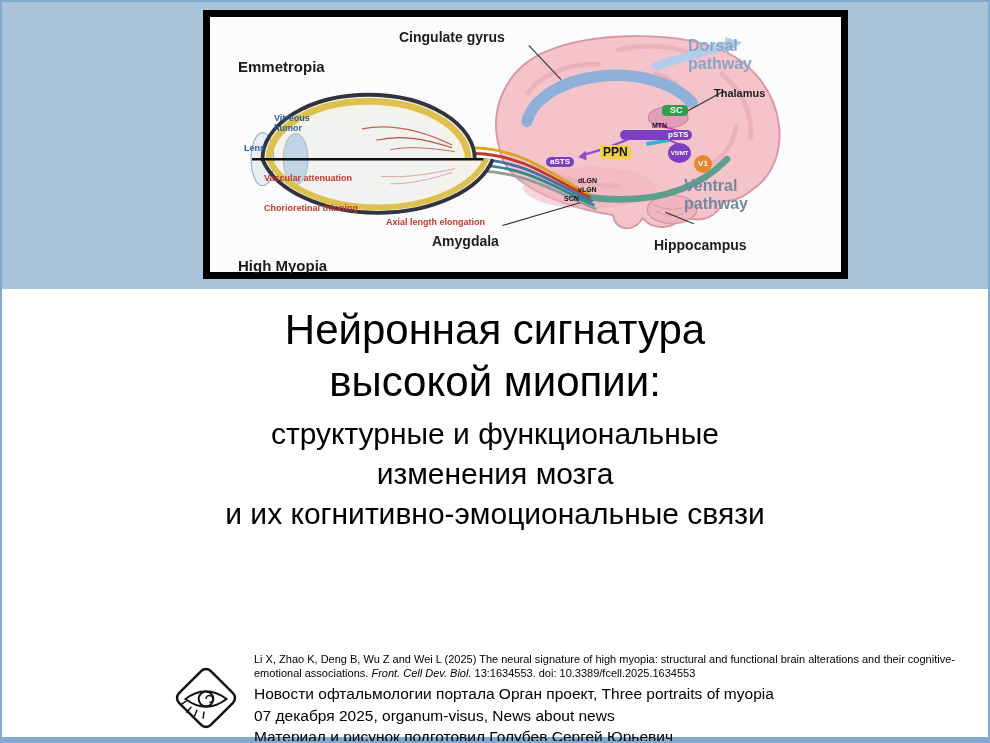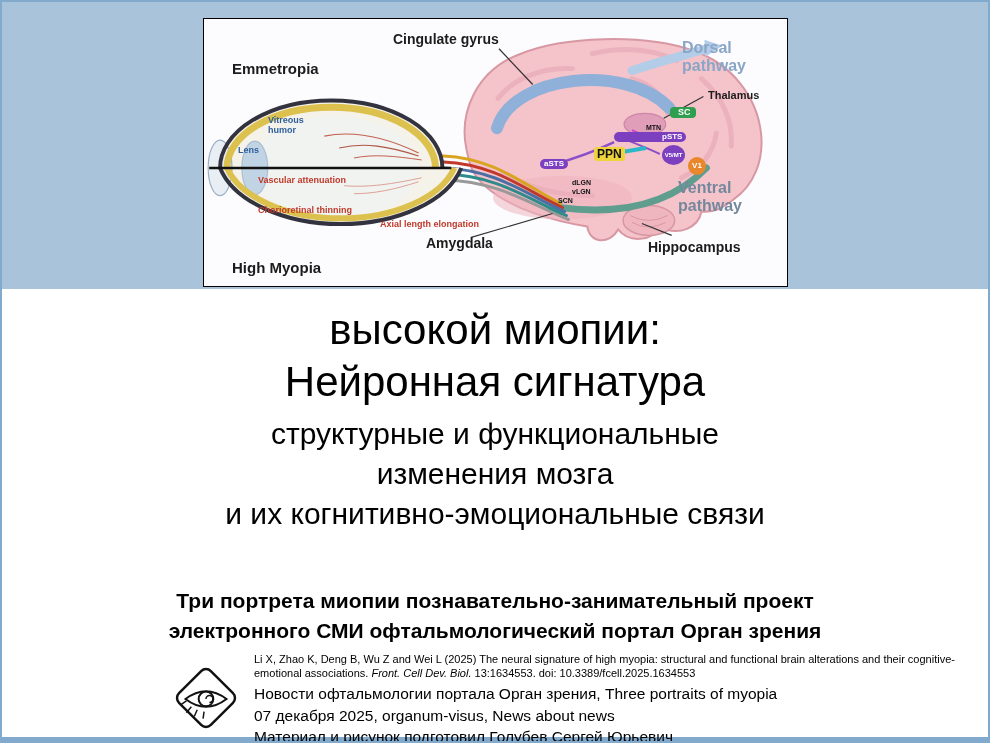--- a/index.html
+++ b/index.html
@@ -2,21 +2,21 @@
 <html style="--banner-blue: #a9c3da; --border-blue: #82aacd; --figure-bg: #fcfcfe; --brain-fill: #f5c3ca; --brain-stroke: #d898a3; --brain-shade: #eaafba; --cingulate-blue: #8fb0d8; --dorsal-arrow: #b3cde9; --dorsal-label: #8aa6c6; --ventral-arrow: #5f9e8f; --ventral-label: #74889d; --eye-outline: #33333f; --eye-yellow: #dcc14f; --lens-blue: #b9cfe4; --red-label: #c0392b; --blue-label: #2d5f9b; --purple-node: #7b3fc0; --green-node: #2f9e4f; --orange-node: #e8872c; --yellow-node: #efd33c;"><head>
 <meta charset="utf-8">
 <style>
   html,body{margin:0;padding:0;background:#e8e8e8;}
   .slide{
     position:relative;width:990px;height:743px;margin:0 auto;background:#fff;
     border:2px solid var(--border-blue,#82aacd);box-sizing:border-box;overflow:hidden;
     font-family:"Liberation Sans", sans-serif;color:#111;
   }
   .banner{position:absolute;top:0;left:0;width:100%;height:287px;background:var(--banner-blue,#a9c3da);}
-  .figure{position:absolute;left:201px;top:8px;width:585px;height:269px;background:var(--figure-bg,#fcfcfe);border:1px solid #000000;box-sizing:border-box;margin-top:8px;}
+  .figure{position:absolute;left:201px;top:8px;width:645px;height:269px;background:var(--figure-bg,#fcfcfe);border:7px solid #000000;box-sizing:border-box;}
   .fig-svg{position:absolute;left:0;top:0;width:100%;height:100%;}
   .fig-label{position:absolute;font-weight:bold;line-height:1.12;color:#1c1c1c;}
   .pre{white-space:pre-line;}
   .node{position:absolute;font-weight:bold;color:#111;line-height:1;}
   .pill{border-radius:8px;padding:1px 4px;color:#fff;background:var(--purple-node,#7b3fc0);font-size:8px;}
   .pill-green{border-radius:4px;padding:1px 5px;color:#fff;background:var(--green-node,#2f9e4f);font-size:9px;}
   .pill-yellow{border-radius:3px;padding:1px 3px;color:#111;background:var(--yellow-node,#efd33c);font-size:12px;}
   .circ{border-radius:50%;display:flex;align-items:center;justify-content:center;color:#fff;}
   .tiny{font-size:7px;}
   .title-block{position:absolute;top:302px;left:0;width:100%;text-align:center;}
@@ -129,66 +129,62 @@
       <div class="fig-label" style="left:34px;top:126px;font-size:9px;color:var(--blue-label);">Lens</div>
       <div class="fig-label" style="left:54px;top:156px;font-size:9px;color:var(--red-label);">Vascular attenuation</div>
       <div class="fig-label" style="left:54px;top:186px;font-size:9px;color:var(--red-label);">Chorioretinal thinning</div>
       <div class="fig-label" style="left:176px;top:200px;font-size:9px;color:var(--red-label);">Axial length elongation</div>
       <div class="fig-label" style="left:222px;top:217px;font-size:14px;">Amygdala</div>
       <div class="fig-label" style="left:28px;top:241px;font-size:15px;">High Myopia</div>
       <div class="fig-label pre" style="left:474px;top:160px;font-size:16px;color:var(--ventral-label);">Ventral
 pathway</div>
       <div class="fig-label" style="left:444px;top:221px;font-size:14px;text-align:center;">Hippocampus</div>
 
-      <div class="node pill-green" style="left:466px;top:88px;padding-left:8px;">SC</div>
+      <div class="node pill-green" style="left:452px;top:88px;padding-left:8px;">SC</div>
       <div class="node tiny" style="left:442px;top:105px;">MTN</div>
       <div class="node tiny" style="left:447px;top:114px;">OPN</div>
       <div class="node pill" style="left:410px;top:113px;padding-left:48px;">pSTS</div>
       <div class="node pill-yellow" style="left:390px;top:128px;">PPN</div>
       <div class="node pill" style="left:336px;top:140px;">aSTS</div>
       <div class="node circ" style="left:458px;top:126px;width:23px;height:20px;background:var(--purple-node);font-size:6px;">V5/MT</div>
       <div class="node circ" style="left:484px;top:138px;width:18px;height:18px;background:var(--orange-node);font-size:8px;">V1</div>
       <div class="node tiny" style="left:368px;top:160px;">dLGN</div>
       <div class="node tiny" style="left:368px;top:169px;">vLGN</div>
       <div class="node tiny" style="left:354px;top:178px;">SCN</div>
     </div>
   </div>
 
   <div class="title-block">
+    <div class="t-big">Нейронная сигнатура</div>
     <div class="t-big">высокой миопии:</div>
-    <div class="t-big">Нейронная сигнатура</div>
     <div class="t-gap"></div>
     <div class="t-mid">структурные и функциональные</div>
     <div class="t-mid">изменения мозга</div>
     <div class="t-mid">и их когнитивно-эмоциональные связи</div>
   </div>
 
-  <div class="subtitle-block">
-    <div>Три портрета миопии познавательно-занимательный проект</div>
-    <div>электронного СМИ офтальмологический портал Орган зрения</div>
-  </div>
 
 
   <div class="footer">
     <div class="logo">
       <svg viewBox="0 0 90 90" width="88" height="88">
         <rect x="22" y="22" width="46" height="46" rx="7" fill="#fff" stroke="#111" stroke-width="2.5" transform="rotate(45 45 45)"></rect>
         <path d="M 24,46 Q 45,30 66,46 Q 45,62 24,46 Z" fill="#fff" stroke="#111" stroke-width="2"></path>
         <circle cx="45" cy="46" r="7.5" fill="none" stroke="#111" stroke-width="2"></circle>
         <path d="M 45,46 a 3.5,3.5 0 1 1 3.5,3.5" fill="none" stroke="#111" stroke-width="1.5"></path>
         <g stroke="#111" stroke-width="1.5">
           <line x1="30" y1="54" x2="25" y2="60"></line>
           <line x1="36" y1="57" x2="33" y2="64"></line>
           <line x1="43" y1="59" x2="42" y2="66"></line>
           <line x1="25" y1="48" x2="19" y2="52"></line>
         </g>
       </svg>
     </div>
     <div class="footer-text">
       <p class="citation"><span>Li X, Zhao K, Deng B, Wu Z and Wei L (2025) The neural signature of high myopia: structural and functional brain alterations and their cognitive-emotional associations. </span><span class="it">Front. Cell Dev. Biol.</span><span> 13:1634553. doi: 10.3389/fcell.2025.1634553</span></p>
-      <div class="f-line">Новости офтальмологии портала Орган зрения, Three portraits of myopia</div>
+      <div class="f-line">Новости офтальмологии портала Орган проект, Three portraits of myopia</div>
       <div class="f-line">07 декабря 2025, organum-visus, News about news</div>
       <div class="f-line">Материал и рисунок подготовил Голубев Сергей Юрьевич</div>
     </div>
   </div>
 
   <div class="bottom-bar"></div>
 </div>
 
 </body></html>

